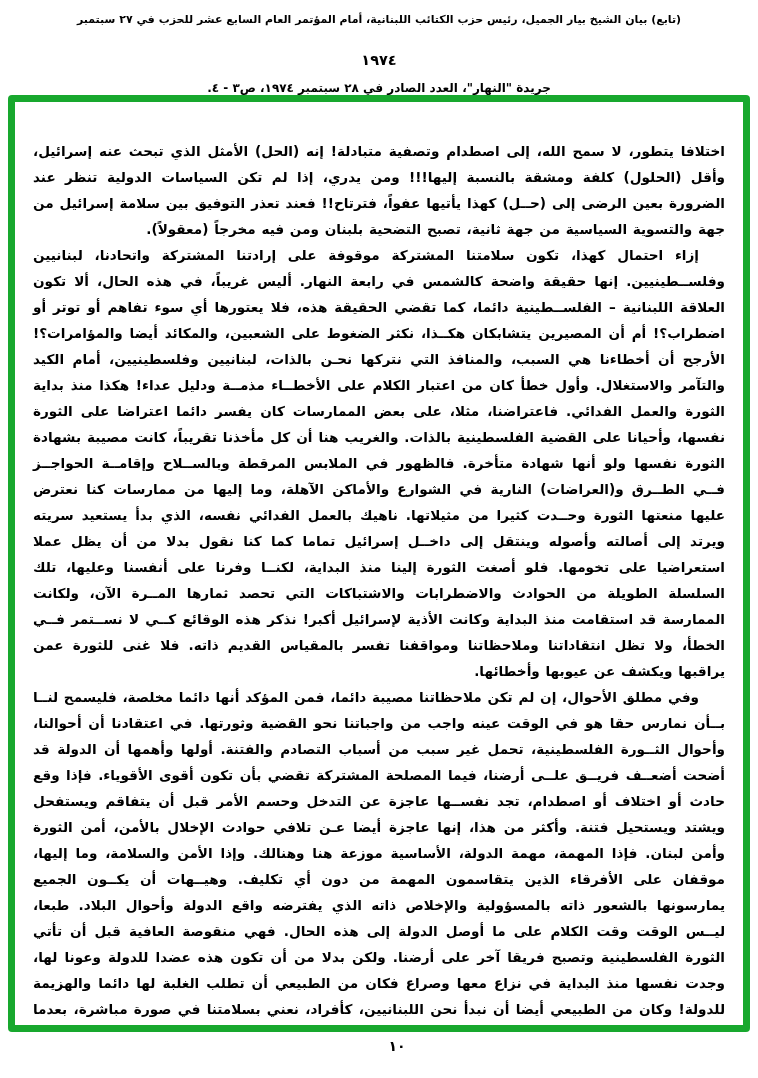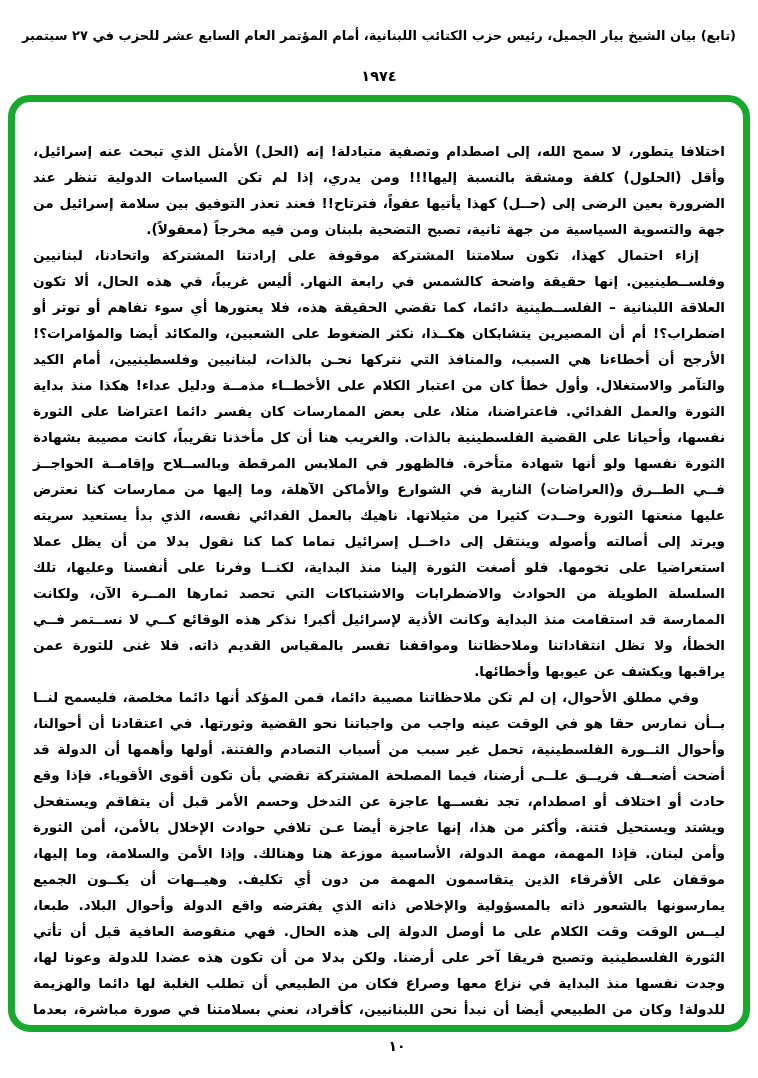--- a/index.html
+++ b/index.html
@@ -14,42 +14,41 @@
   }
   .page-header {
     position: absolute;
     top: 6px;
     left: 18px;
     right: 18px;
     text-align: center;
     font-weight: bold;
   }
   .title-line {
-    font-size: 13px;
+    font-size: 11px;
     line-height: 27px;
-    margin-top: 16px;
   }
   .title-year {
     font-size: 14.5px;
     line-height: 27px;
     margin-top: 14px;
   }
   .source-line {
     font-size: 12px;
     line-height: 20px;
     margin-top: 4px;
   }
   .text-frame {
     position: absolute;
     top: 95px;
     left: 8px;
     width: 742px;
     height: 937px;
     border: 7px solid #18a82e;
-    border-radius: 22px;
+    border-radius: 4px;
     background: #ffffff;
     padding: 36px 18px 20px 18px;
     overflow: hidden;
   }
   .body-text p {
     font-size: 13.6px;
     font-weight: bold;
     line-height: 26px;
     text-align: justify;
     word-spacing: 1px;

